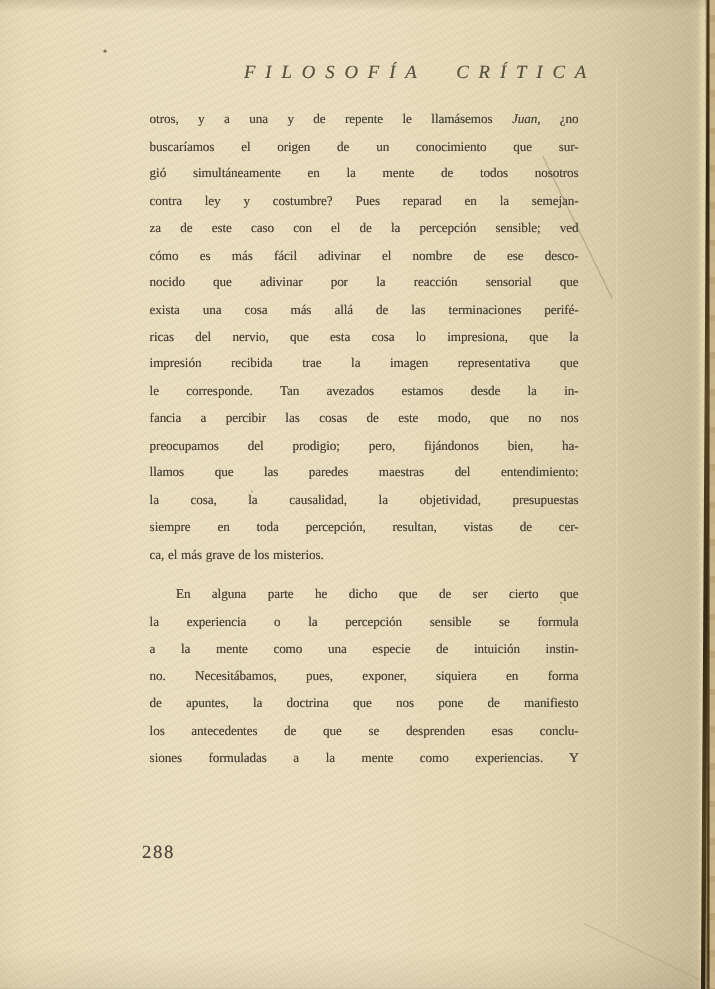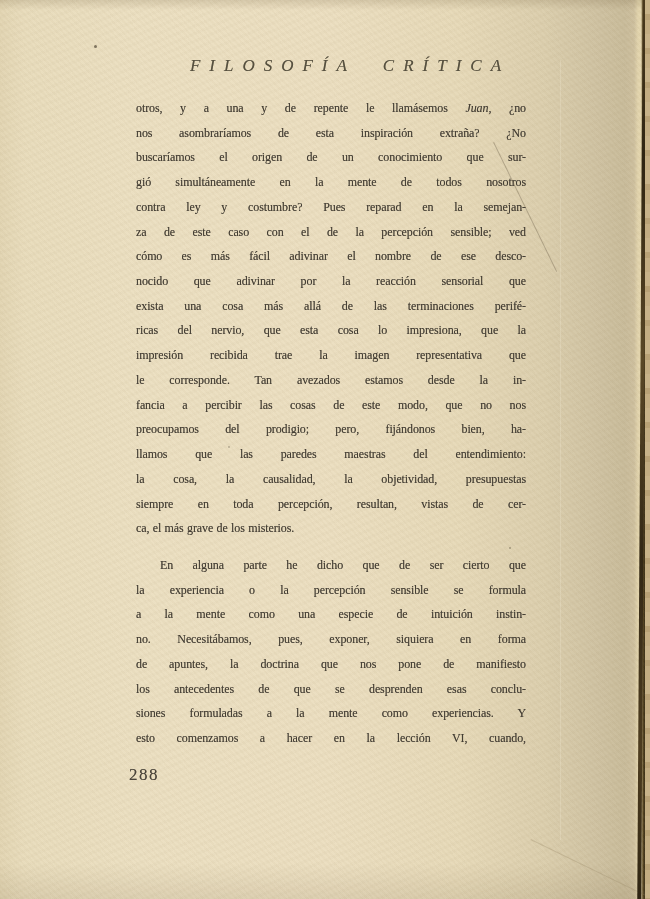--- a/index.html
+++ b/index.html
@@ -18,21 +18,21 @@
         #57451f 643px, #342a14 645px,
         #c6b188 648px, #bfaa7e 650px);
   }
   .spine-line{position:absolute;top:0;left:640px;width:4px;height:899px;
     background:linear-gradient(180deg,#4a3a1d 0%,#2f2512 18%,#5a4826 40%,#332815 62%,#4e3d20 84%,#2e2412 100%);
     transform:skewX(-0.35deg);}
   .outer-strip{position:absolute;top:0;left:645px;width:5px;height:899px;
     background:repeating-linear-gradient(180deg,#c8b389 0 14px,#b9a276 14px 20px,#c3ad82 20px 34px);}
   .running-header{
     position:absolute;left:140px;top:56px;width:384px;
-    text-align:center;font-style:italic;font-size:17px;
+    text-align:right;font-style:italic;font-size:17px;
     letter-spacing:9px;word-spacing:14px;color:#56503f;
     text-shadow:0 0 0.5px rgba(86,80,63,0.5);white-space:nowrap;
     padding-left:18px;
   }
   .text-block{
     position:absolute;left:136px;top:96px;width:390px;
     font-size:12px;line-height:24.72px;color:#443e34;
     letter-spacing:-0.1px;word-spacing:0.5px;
     text-shadow:0 0 0.6px rgba(68,62,52,0.55);
   }
@@ -55,21 +55,20 @@
   .speck.k3{left:509px;top:547px;width:2px;height:2px;opacity:.6;}
 </style>
 </head>
 <body>
 
 <div class="page">
   <div class="running-header">FILOSOFÍA CRÍTICA</div>
 
   <div class="text-block">
       <div class="line j">otros, y a una y de repente le llamásemos <em>Juan,</em> ¿no</div>
-      <div class="line j">nos asombraríamos de esta inspiración extraña? ¿No</div>
       <div class="line j">buscaríamos el origen de  un  conocimiento que sur-</div>
       <div class="line j">gió simultáneamente en la mente de todos nosotros</div>
       <div class="line j">contra ley y costumbre? Pues reparad en la semejan-</div>
       <div class="line j">za de este caso con el de la percepción sensible; ved</div>
       <div class="line j">cómo es más fácil adivinar el nombre de ese desco-</div>
       <div class="line j">nocido que adivinar por la reacción sensorial que</div>
       <div class="line j">exista una cosa más allá de las terminaciones perifé-</div>
       <div class="line j">ricas del nervio, que esta cosa lo impresiona, que la</div>
       <div class="line j">impresión recibida trae la imagen representativa que</div>
       <div class="line j">le corresponde. Tan avezados estamos desde la in-</div>
@@ -79,21 +78,20 @@
       <div class="line j">la cosa, la causalidad, la objetividad, presupuestas</div>
       <div class="line j">siempre en toda percepción, resultan, vistas de cer-</div>
       <div class="line">ca, el más grave de los misterios.</div>
       <div class="line j indent">En alguna parte he dicho que de ser cierto que</div>
       <div class="line j">la experiencia o la percepción sensible se formula</div>
       <div class="line j">a la mente como una especie de intuición instin-</div>
       <div class="line j">no. Necesitábamos, pues, exponer, siquiera en forma</div>
       <div class="line j">de apuntes, la doctrina que nos pone de manifiesto</div>
       <div class="line j">los antecedentes de que se desprenden esas conclu-</div>
       <div class="line j">siones formuladas a la mente como experiencias. Y</div>
-      <div class="line j">esto comenzamos a hacer en la lección VI, cuando,</div>
     </div>
 
   <div class="page-number">288</div>
 
   <div class="scratch s1"></div>
   <div class="crease c1"></div>
   <div class="crease c2"></div>
   <div class="speck k1"></div>
   <div class="speck k2"></div>
   <div class="speck k3"></div>

